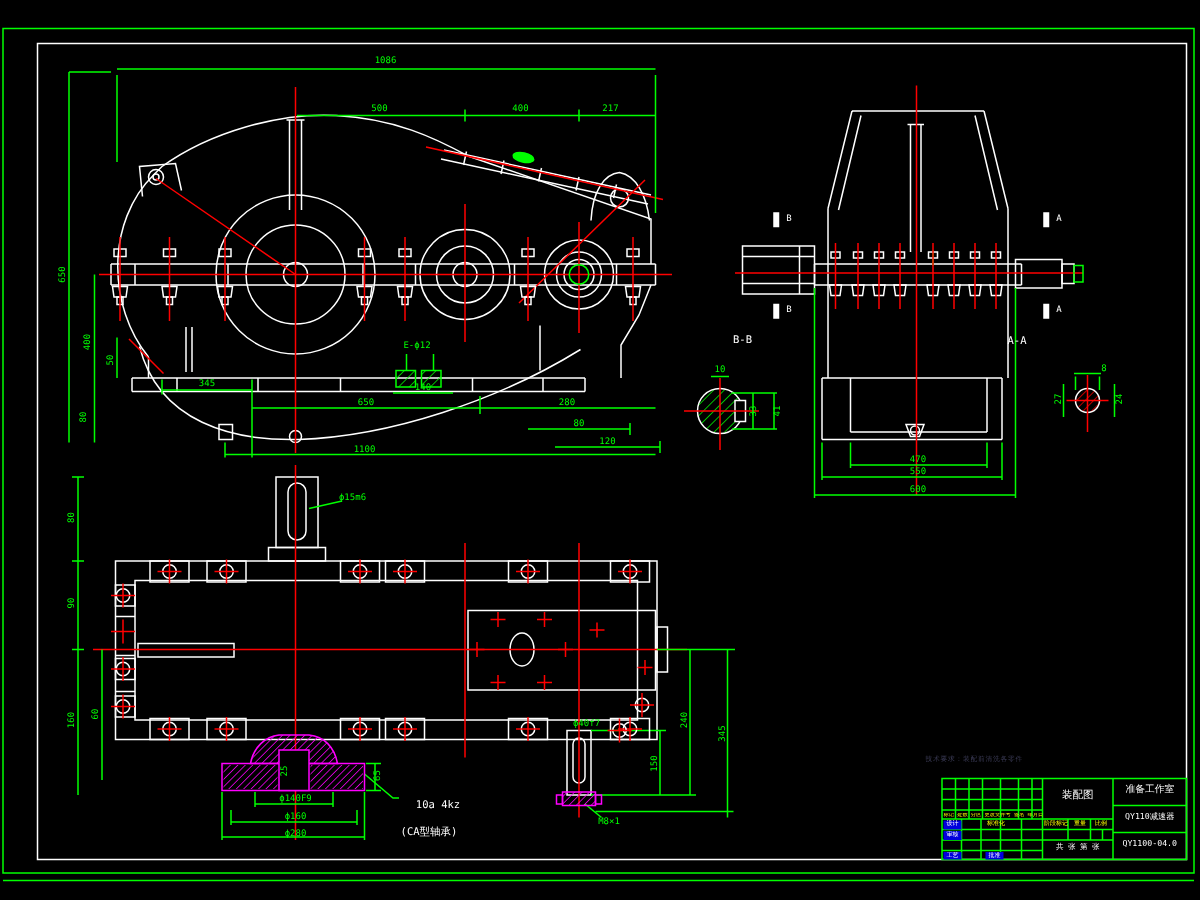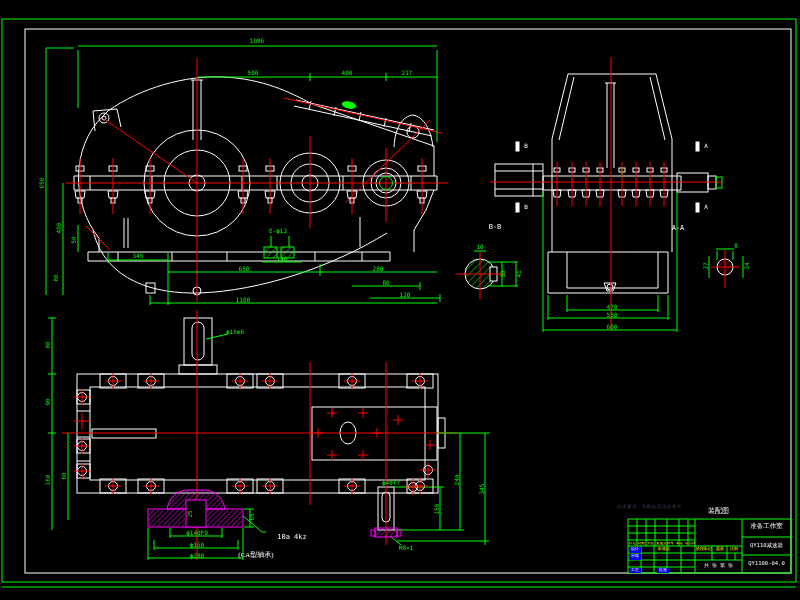--- a/index.html
+++ b/index.html
@@ -325,27 +325,27 @@
       <div class="ann rot" style="left: 457px; top: 480px; color: rgb(0, 255, 0); font-size: 6px;">240</div>
       <div class="ann rot" style="left: 482px; top: 489px; color: rgb(0, 255, 0); font-size: 6px;">345</div>
       <div class="ann rot" style="left: 437px; top: 509px; color: rgb(0, 255, 0); font-size: 6px;">150</div>
       <div class="ann" style="left: 406px; top: 548px; color: rgb(0, 255, 0); font-size: 6px;">M8×1</div>
       <div class="ann rot" style="left: 190px; top: 514px; color: rgb(0, 255, 0); font-size: 6px;">25</div>
       <div class="ann rot" style="left: 252px; top: 517px; color: rgb(0, 255, 0); font-size: 6px;">65</div>
       <div class="ann" style="left: 197px; top: 533px; color: rgb(0, 255, 0); font-size: 6px;">ϕ140F9</div>
       <div class="ann" style="left: 197px; top: 545px; color: rgb(0, 255, 0); font-size: 6px;">ϕ160</div>
       <div class="ann" style="left: 197px; top: 556px; color: rgb(0, 255, 0); font-size: 6px;">ϕ280</div>
       <div class="ann" style="left: 292px; top: 537px; color: rgb(255, 255, 255); font-size: 7px;">10a 4kz</div>
-      <div class="ann" style="left: 256px; top: 555px; color: rgb(255, 255, 255); font-size: 7px; font-family: Liberation Serif, serif;">(CA型轴承)</div>
+      <div class="ann" style="left: 286px; top: 555px; color: rgb(255, 255, 255); font-size: 7px;">(CA型轴承)</div>
     </div>
 
 <div class="tb-cell" style="left:742px;top:523px;width:49px;font-size:6.5px;">准备工作室</div>
 <div class="tb-cell" style="left:742px;top:542px;width:49px;font-size:5.5px;">QY110减速器</div>
 <div class="tb-cell" style="left:742px;top:560px;width:49px;font-size:5.5px;">QY1100-04.0</div>
-<div class="tb-cell" style="left:695px;top:508px;width:47px;font-size:7px;">装配图</div>
+<div class="tb-cell" style="left:695px;top:527px;width:47px;font-size:7px;">装配图</div>
 <div class="tb-cell yel" style="left:695px;top:547px;width:18px;font-size:4px;">阶段标记</div>
 <div class="tb-cell yel" style="left:713px;top:547px;width:14px;font-size:4px;">重量</div>
 <div class="tb-cell yel" style="left:727px;top:547px;width:14px;font-size:4px;">比例</div>
 <div class="tb-cell" style="left:695px;top:563px;width:47px;font-size:5px;">共 张 第 张</div>
 <div class="tb-cell yel" style="left:629px;top:541.5px;width:66px;font-size:3.5px;overflow:hidden;text-align:left;">标记 处数 分区 更改文件号 签名 年月日</div>
 <div class="tb-cell blue" style="left:629px;top:547px;width:12px;height:5.5px;font-size:4px;">设计</div>
 <div class="tb-cell blue" style="left:629px;top:554px;width:12px;height:5.5px;font-size:4px;">审核</div>
 <div class="tb-cell blue" style="left:629px;top:567.5px;width:12px;height:5.5px;font-size:4px;">工艺</div>
 <div class="tb-cell blue" style="left:657px;top:567.5px;width:12px;height:5.5px;font-size:4px;">批准</div>
 <div class="tb-cell yel" style="left:656px;top:547px;width:16px;font-size:4px;">标准化</div>

